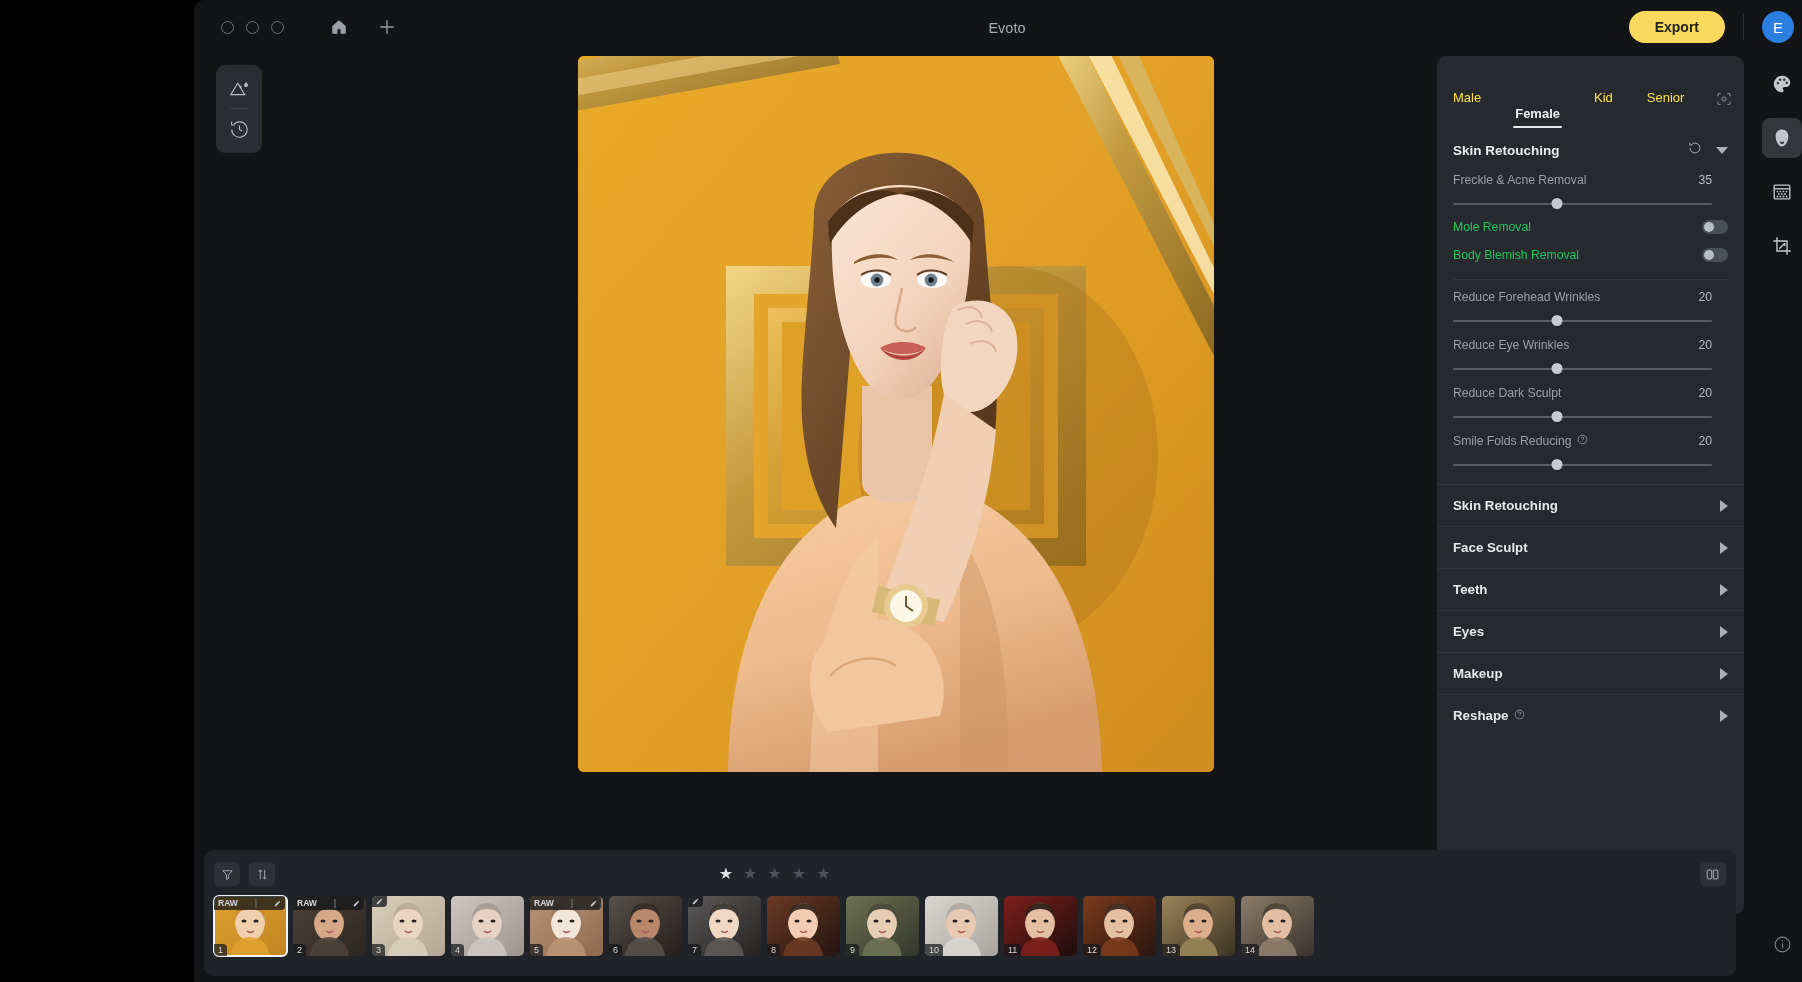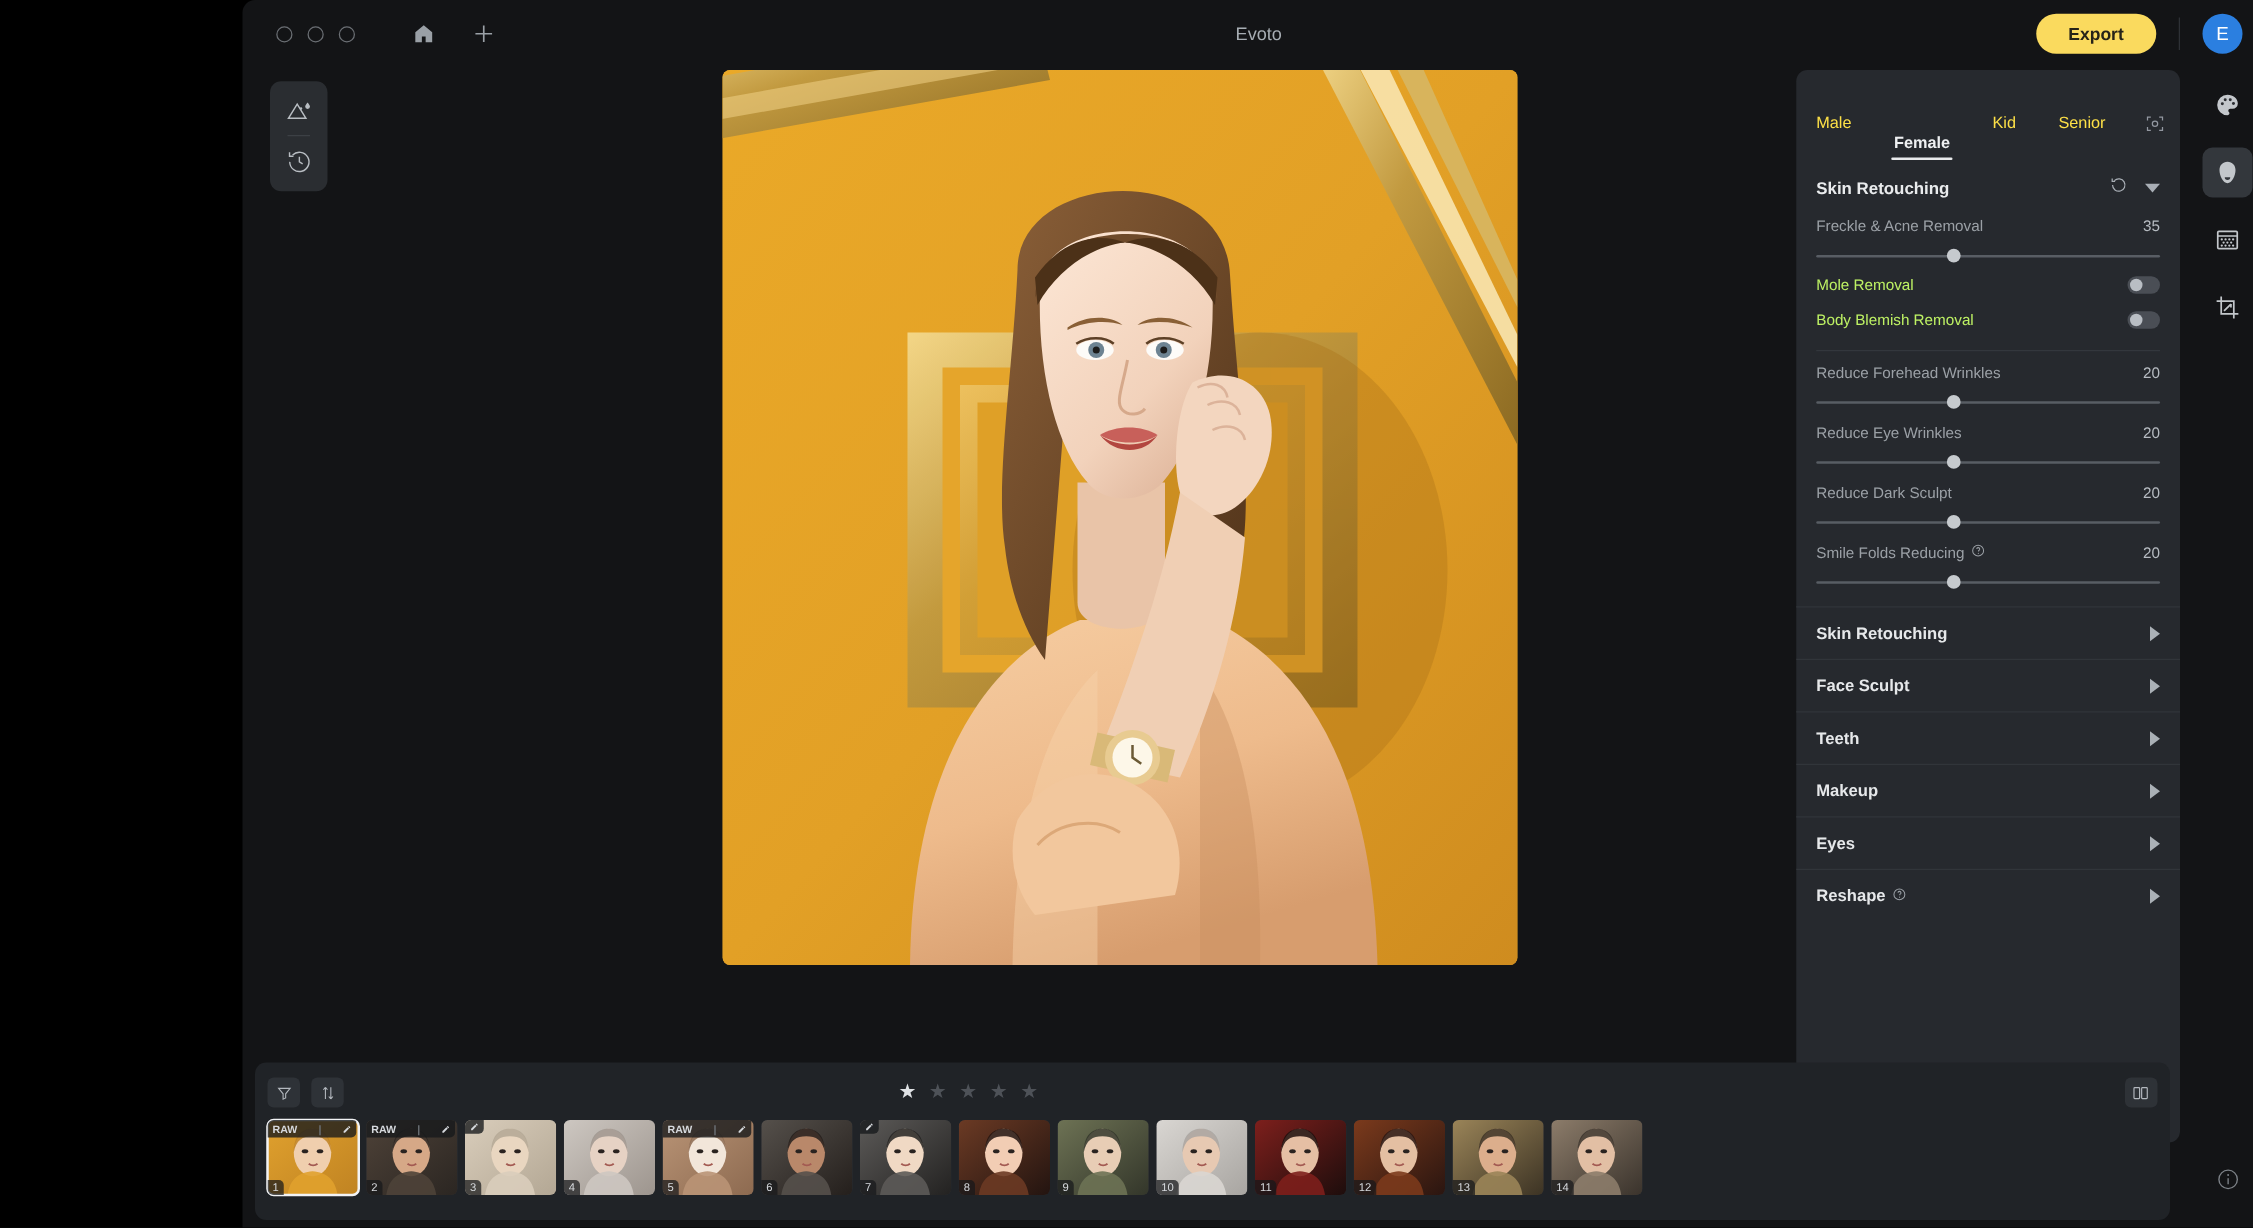--- a/index.html
+++ b/index.html
@@ -115,39 +115,39 @@
   }
   .section-head .title {
     font-size: 13.5px; color: #e9ebed; font-weight: 700;
   }
   .section-head .acts { margin-left: auto; display: flex; align-items: center; gap: 14px; color: #a8aeb5; }
   .caret-dn {
     width: 0; height: 0; border-left: 6px solid transparent;
     border-right: 6px solid transparent; border-top: 7px solid #a8aeb5;
   }
 
-  .ctrl { padding: 8px 16px 0 16px; }
+  .ctrl { padding: 8px 32px 0 16px; }
   .ctrl-row { display: flex; align-items: center; }
   .ctrl-label { font-size: 12.2px; color: #9b a0a6; color:#9ba0a6; display:flex; align-items:center; gap:5px; }
   .ctrl-val { margin-left: auto; font-size: 12.2px; color: #b6bbc1; }
   .slider {
     position: relative; height: 18px; margin-top: 8px;
   }
   .slider .track {
     position: absolute; left: 0; right: 0; top: 8px; height: 2px;
     background: #585d64; border-radius: 1px;
   }
   .slider .knob {
     position: absolute; top: 3px; width: 11px; height: 11px;
     border-radius: 50%; background: #c6cace; transform: translateX(-50%);
   }
   .toggle-row {
     display: flex; align-items: center; padding: 7px 16px;
   }
-  .toggle-row .lbl { font-size: 12.2px; color: #bef264; }
+  .toggle-row .lbl { font-size: 12.2px; color: #22c55e; }
   .switch {
     margin-left: auto; width: 26px; height: 14px; border-radius: 7px;
     background: #4a4e55; position: relative;
   }
   .switch i {
     position: absolute; top: 2px; left: 2px; width: 10px; height: 10px;
     border-radius: 50%; background: #b9bec4; display: block;
   }
   .hr { height: 1px; background: #33373d; margin: 10px 16px 2px 16px; }
 
@@ -505,25 +505,25 @@
       </div>
       <div class="acc-item">
         <span class="lbl">Face Sculpt</span>
         <span class="arrow"></span>
       </div>
       <div class="acc-item">
         <span class="lbl">Teeth</span>
         <span class="arrow"></span>
       </div>
       <div class="acc-item">
+        <span class="lbl">Eyes</span>
+        <span class="arrow"></span>
+      </div>
+      <div class="acc-item">
         <span class="lbl">Makeup</span>
-        <span class="arrow"></span>
-      </div>
-      <div class="acc-item">
-        <span class="lbl">Eyes</span>
         <span class="arrow"></span>
       </div>
       <div class="acc-item">
         <span class="lbl">
           <span>Reshape</span>
           <span>
             <svg width="11" height="11" viewBox="0 0 24 24" fill="none" stroke="#9aa0a6" stroke-width="1.8">
               <circle cx="12" cy="12" r="9.5"></circle>
               <path d="M9.6 9.3a2.6 2.6 0 1 1 3.2 2.6v1.6"></path>
               <circle cx="12.3" cy="16.8" r="0.9" fill="#9aa0a6" stroke="none"></circle>

